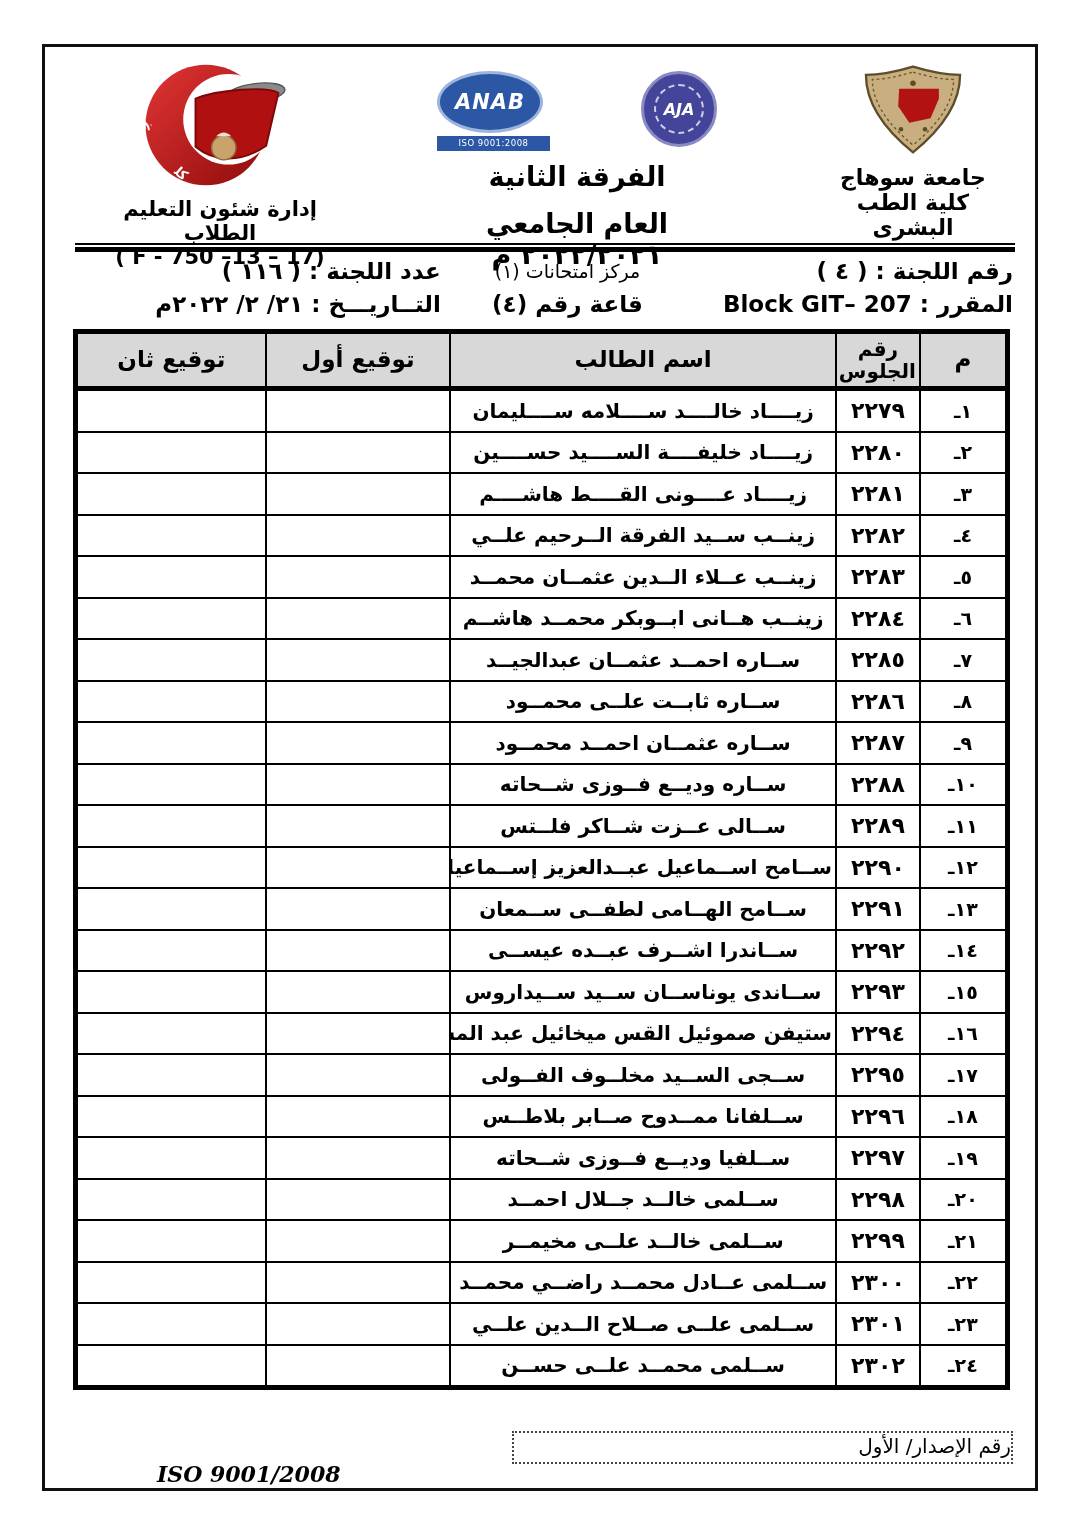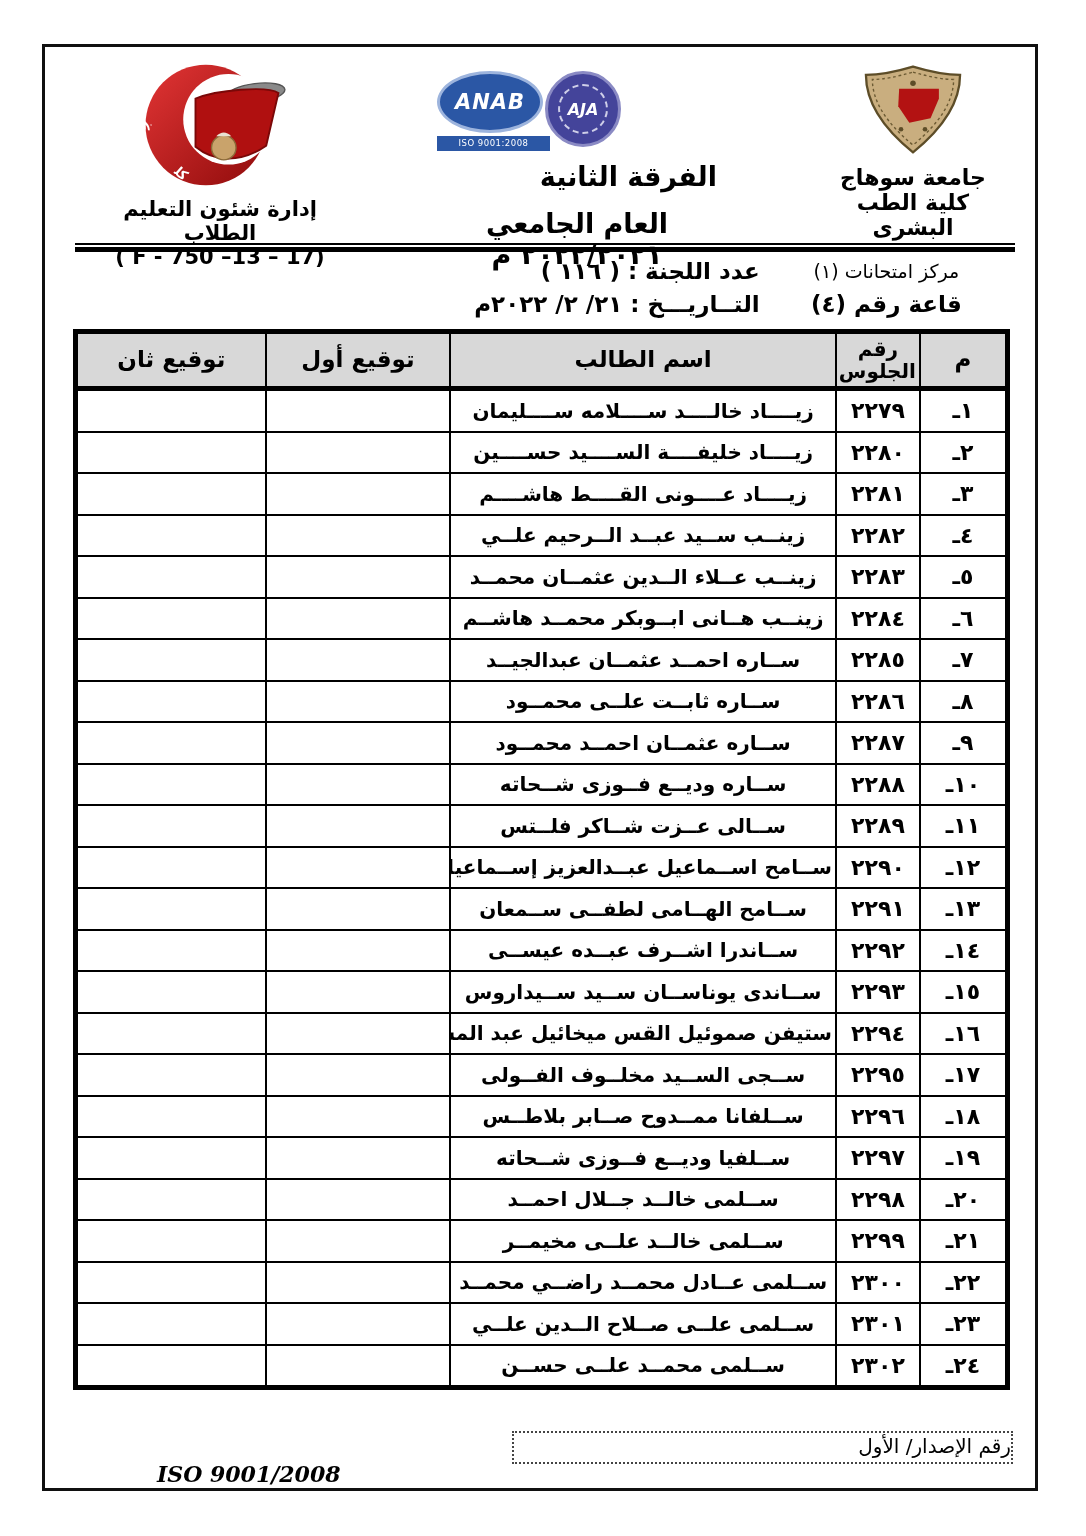--- a/index.html
+++ b/index.html
@@ -5,32 +5,32 @@
   html,body{margin:0;padding:0;background:#ffffff;width:1086px;height:1536px;overflow:hidden;
             font-family:"DejaVu Sans",sans-serif;color:#000;}
   .frame{position:absolute;left:42px;top:44px;width:990px;height:1441px;border:3px solid #101010;background:#fff;}
 
   
   .hdr-right{position:absolute;top:14px;right:22px;width:200px;text-align:center;direction:rtl;}
   .hdr-right .org-line1{font-size:22px;font-weight:bold;margin-top:4px;}
   .hdr-right .org-line2{font-size:22px;font-weight:bold;}
 
   .hdr-center{position:absolute;top:24px;left:392px;width:280px;text-align:center;direction:rtl;}
-  .logos{display:flex;justify-content:flex-start;align-items:flex-start;gap:2px;height:86px;direction:ltr;}
+  .logos{display:flex;justify-content:space-between;align-items:flex-start;gap:2px;height:86px;direction:ltr;}
   .anab{width:106px;}
   .anab-oval{width:100px;height:56px;margin:0 auto;border-radius:50%;background:#2b57a5;border:3px solid #9db4dd;
              color:#fff;font-weight:bold;font-style:italic;font-size:21px;letter-spacing:1px;
              display:flex;align-items:center;justify-content:center;}
   .anab-band{width:113px;height:15px;margin:3px auto 0;background:#2b57a5;color:#fff;font-size:8.5px;
              line-height:15px;letter-spacing:.5px;}
   .aja{width:70px;height:70px;border-radius:50%;background:#44449a;border:3px solid #8a8ac4;
        display:flex;align-items:center;justify-content:center;}
   .aja-inner{width:46px;height:46px;border-radius:50%;border:2px dashed #cfcfe8;color:#fff;font-weight:bold;
              font-size:16px;display:flex;align-items:center;justify-content:center;font-style:italic;}
-  .title-grade{font-size:27px;font-weight:bold;margin-top:4px;text-align:right;}
+  .title-grade{font-size:27px;font-weight:bold;margin-top:4px;}
   .title-year{font-size:27px;font-weight:bold;margin-top:16px;}
   .title-group{font-size:21px;font-weight:bold;margin-top:2px;}
 
   .hdr-left{position:absolute;top:12px;left:50px;width:250px;text-align:center;direction:rtl;}
   .hdr-left .dept-line{font-size:21px;font-weight:bold;margin-top:2px;}
   .hdr-left .form-code{font-size:21px;font-weight:bold;direction:ltr;unicode-bidi:bidi-override;}
 
   
   .rule{position:absolute;top:196px;left:30px;right:20px;height:2px;
         border-top:2px solid #000;border-bottom:5px solid #000;}
@@ -44,21 +44,21 @@
   .info-line-s{font-size:19px;font-weight:normal;line-height:33px;white-space:nowrap;}
 
   
   table.sheet{position:absolute;top:282px;right:25px;width:937px;border-collapse:collapse;
               direction:rtl;table-layout:fixed;}
   table.sheet{border:5px solid #000;}
   table.sheet th,table.sheet td{border:2px solid #000;padding:0 3px;}
   table.sheet thead th{background:#d8d8d8;font-weight:bold;font-size:23px;height:52px;
                        border-bottom:5px solid #000;line-height:1.1;}
   table.sheet td{height:39.5px;text-align:center;vertical-align:middle;}
-  td.idx{font-size:22px;font-weight:bold;}
+  td.idx{font-size:19px;font-weight:bold;}
   td.seat{font-size:22px;font-weight:bold;}
   td.name{font-size:20px;font-weight:bold;white-space:nowrap;overflow:hidden;}
 
   
   .foot-box-right{position:absolute;top:1384px;right:22px;width:497px;height:29px;border:2px dotted #444;
                   text-align:right;font-size:20px;line-height:27px;direction:rtl;}
   .foot-box-left{position:absolute;top:1384px;left:45px;width:416px;height:29px;border:2px dotted #444;
                  text-align:center;font-size:19px;line-height:27px;direction:rtl;}
   .iso-note{position:absolute;top:1414px;left:112px;font-family:"DejaVu Serif",serif;
             font-style:italic;font-weight:bold;font-size:22px;}
@@ -118,20 +118,24 @@
         <textPath href="#arcBot" startOffset="12%">كلية الطب</textPath>
       </text>
     </svg>
     <div class="dept-line">إدارة شئون التعليم الطلاب</div>
     <div class="form-code">( F - 750 –13 – 17)</div>
   </div>
 
   <div class="rule"></div>
 
   <div class="info">
+    <div class="info-col1">
+      <div class="info-line-b">رقم اللجنة : ( ٤ )</div>
+      <div class="info-line-b">المقرر : Block GIT– 207</div>
+    </div>
     <div class="info-col2">
       <div class="info-line-s">مركز امتحانات (١)</div>
       <div class="info-line-b">قاعة رقم (٤)</div>
     </div>
     <div class="info-col3">
       <div class="info-line-b">عدد اللجنة : ( ١١٦ )</div>
       <div class="info-line-b">التــاريـــخ : ٢١/ ٢/ ٢٠٢٢م</div>
     </div>
   </div>
 
@@ -170,21 +174,21 @@
         <tr>
           <td class="idx">٣ـ</td>
           <td class="seat">٢٢٨١</td>
           <td class="name">زيــــاد عــــونى القــــط هاشــــم</td>
           <td class="sig"></td>
           <td class="sig"></td>
         </tr>
         <tr>
           <td class="idx">٤ـ</td>
           <td class="seat">٢٢٨٢</td>
-          <td class="name">زينــب ســيد عبــد الــرحيم علــي</td>
+          <td class="name">زينــب ســيد الفرقة الــرحيم علــي</td>
           <td class="sig"></td>
           <td class="sig"></td>
         </tr>
         <tr>
           <td class="idx">٥ـ</td>
           <td class="seat">٢٢٨٣</td>
           <td class="name">زينــب عــلاء الــدين عثمــان محمــد</td>
           <td class="sig"></td>
           <td class="sig"></td>
         </tr>

